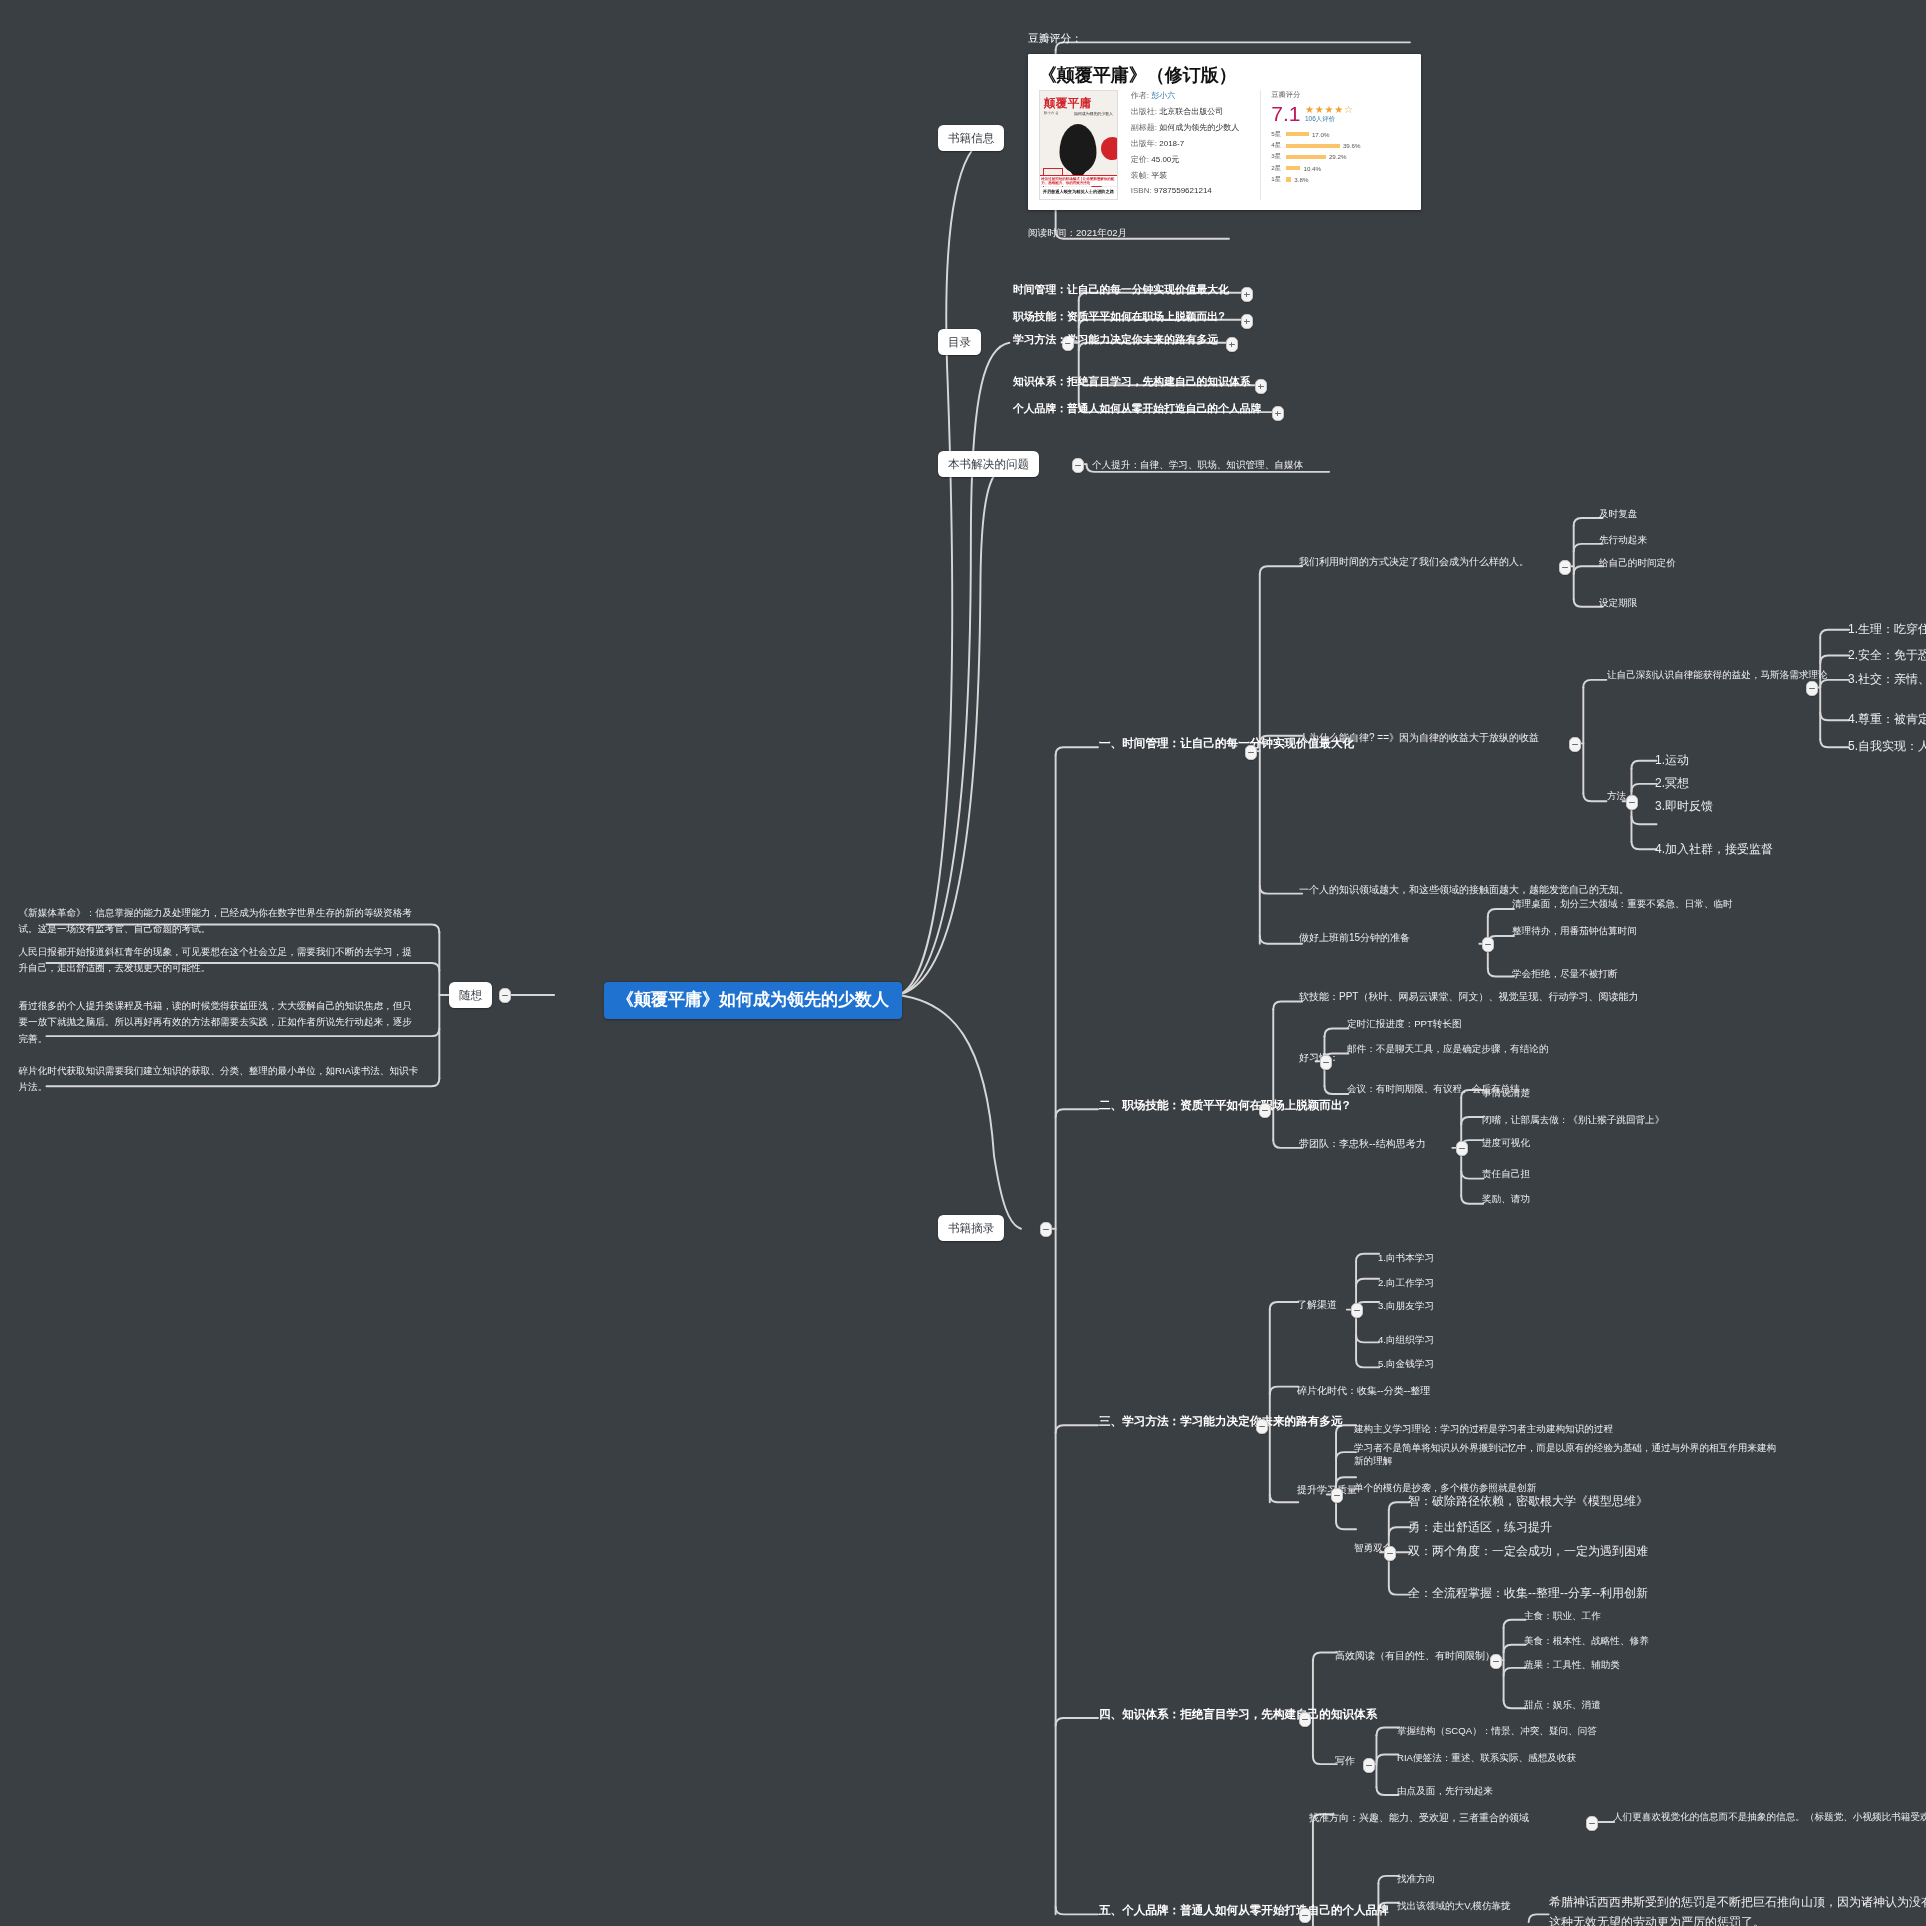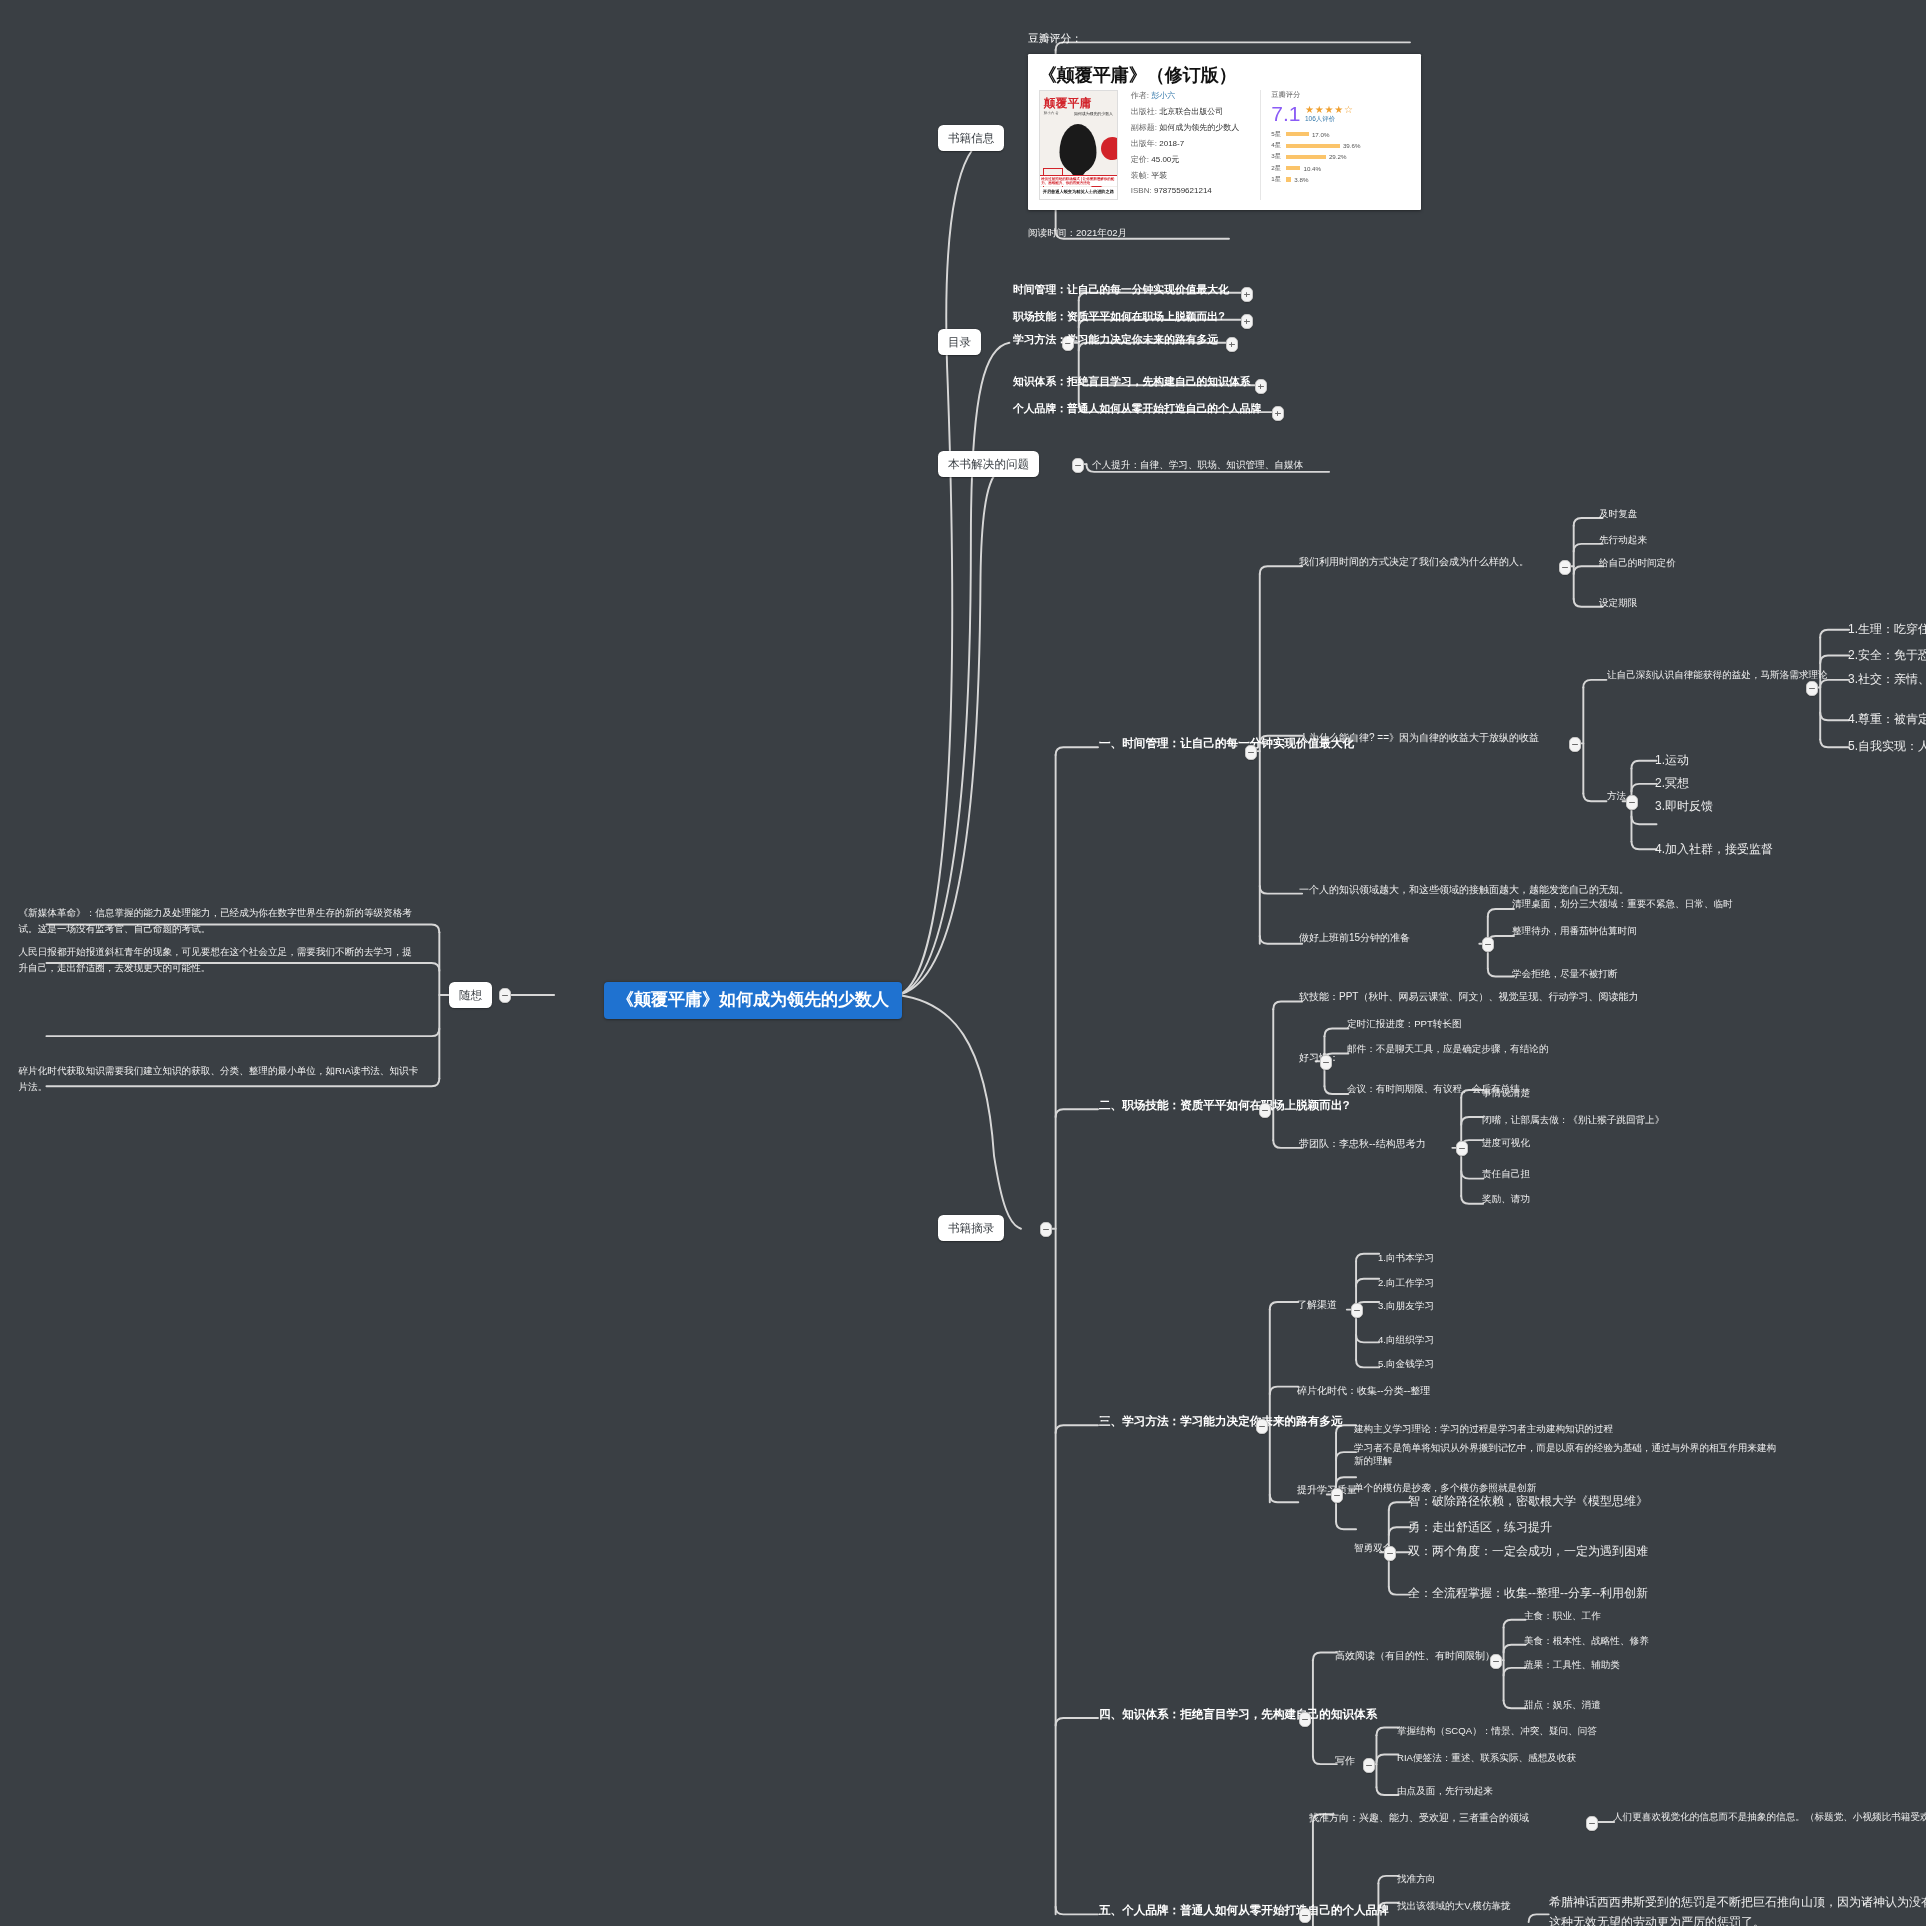--- a/index.html
+++ b/index.html
@@ -80,21 +80,21 @@
   .cover .bottom{position:absolute;left:0;right:0;bottom:0;height:12.3px;background:#fff;}
   .cover .bottom span{display:block;font-size:4.2px;font-weight:bold;color:#111;text-align:center;padding-top:1.5px;}
   .cover .badge{position:absolute;left:3.1px;top:77px;width:17.7px;height:21.6px;border:0.4px solid #d2232a;}
   .meta{flex:1;padding-left:13px;}
   .meta div{font-size:8px;color:#333;margin-bottom:5px;}
   .meta .k{color:#666;}
   .meta .lnk{color:#3377aa;}
   .rating{width:139px;border-left:0.4px solid #e6e6e6;padding-left:10px;}
   .rating .rt{font-size:7.3px;color:#666;margin-bottom:3.1px;}
   .rating .rrow{display:flex;align-items:center;gap:4.6px;}
-  .rating .num{font-size:21px;color:#8b5cf6;font-weight:300;line-height:1;}
+  .rating .num{font-size:21px;color:#be185d;font-weight:300;line-height:1;}
   .rating .stars{color:#f0a030;font-size:10px;letter-spacing:0.8px;}
   .rating .cnt{font-size:6.5px;color:#3377aa;}
   .bars{margin-top:5.4px;}
   .bar{display:flex;align-items:center;font-size:6.2px;color:#555;margin-bottom:2.3px;}
   .bar .bl{width:14.6px;}
   .bar .bt{height:4.2px;background:#fbc46a;margin-right:3.1px;}
   
   .caption{font-size:10.8px;color:#ffffff;}
 </style>
 </head>
@@ -268,20 +268,21 @@
     </g>
   </svg>
 
   <div class="node root" style="left:574px;top:982px;margin-left:30px;">《颠覆平庸》如何成为领先的少数人</div>
 
   <div class="node pill" style="left:449px;top:982px;">随想</div>
   <div class="handle" style="left:499px;top:988px;"></div>
 
   <div class="node wrap note" style="left:18.5px;top:905px;width:401px;">《新媒体革命》：信息掌握的能力及处理能力，已经成为你在数字世界生存的新的等级资格考试。这是一场没有监考官、自己命题的考试。</div>
   <div class="node wrap note" style="left:18.5px;top:944px;width:401px;">人民日报都开始报道斜杠青年的现象，可见要想在这个社会立足，需要我们不断的去学习，提升自己，走出舒适圈，去发现更大的可能性。</div>
+  <div class="node wrap note" style="left:18.5px;top:998px;width:401px;">看过很多的个人提升类课程及书籍，读的时候觉得获益匪浅，大大缓解自己的知识焦虑，但只要一放下就抛之脑后。所以再好再有效的方法都需要去实践，正如作者所说先行动起来，逐步完善。</div>
   <div class="node wrap note" style="left:18.5px;top:1063px;width:401px;">碎片化时代获取知识需要我们建立知识的获取、分类、整理的最小单位，如RIA读书法、知识卡片法。</div>
 
   <div class="node pill" style="left:938px;top:125px;">书籍信息</div>
   <div class="handle" style="left:1040px;top:132px;"></div>
 
   <div class="node caption" style="left:1028px;top:31px;">豆瓣评分：</div>
 
   <div class="card" style="left:1028px;top:54px;width:393px;">
     <div class="card-title">《颠覆平庸》（修订版）</div>
     <div class="card-body">

